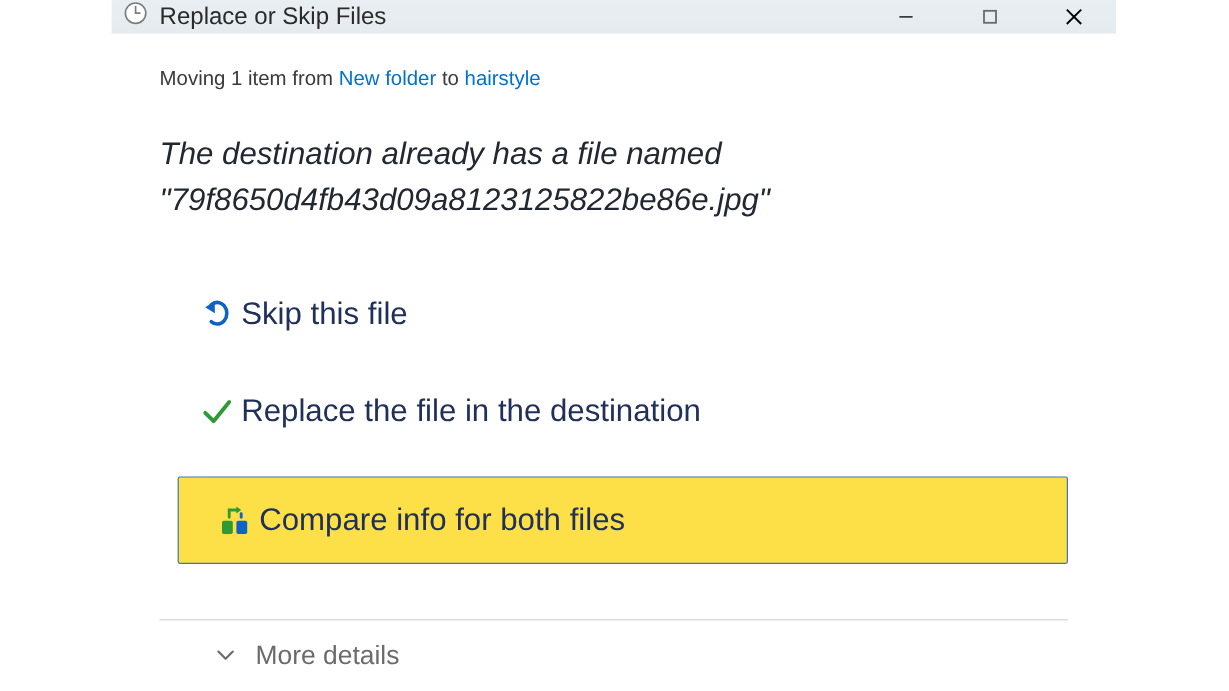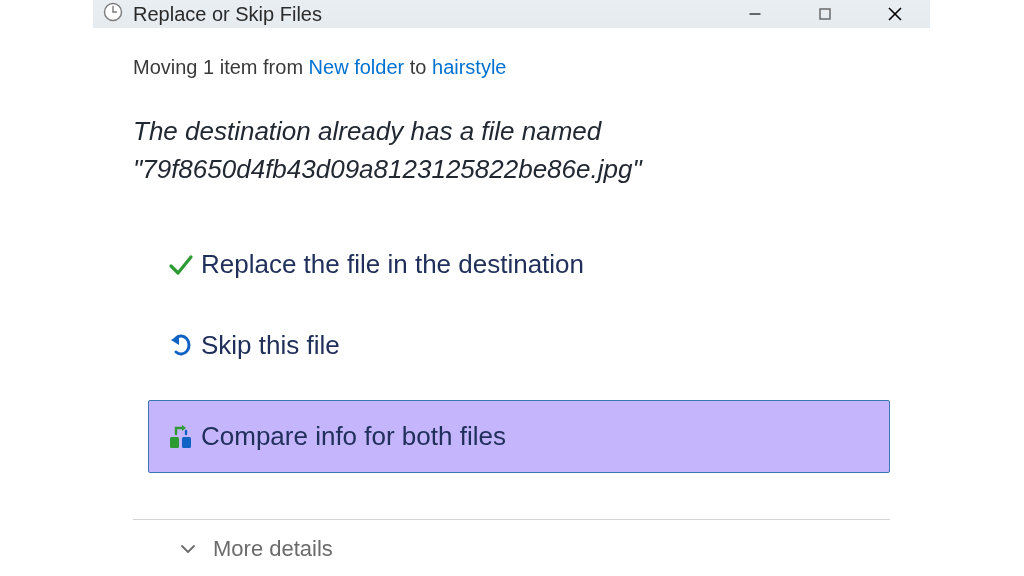--- a/index.html
+++ b/index.html
@@ -18,36 +18,36 @@
     .win-btns { display:flex; height:100%; }
     .win-btn { width:70px; height:100%; display:flex;
       align-items:center; justify-content:center; color:#3a3a3a; }
     .win-btn.mx svg rect   { fill:none; stroke:#6a6a6a; stroke-width:1.5; }
     .win-btn.cl svg line   { stroke:#000; stroke-width:1.6; }
     .icon-clock {  }
 
     
     .body { padding:28px 40px 0 40px; }
 
-    .moving-line { font-size:20px; color:#3a3a3a; }
+    .moving-line { font-size:17px; color:#3a3a3a; }
     .moving-line .link { color:#0071d1; }
 
     .conflict-msg { margin-top:34px; font-size:26px; line-height:1.45;
       color:#222831;font-style:italic; }
 
     .options { margin-top:50px; padding-left:15px; }
 
     .option { display:flex; align-items:center; padding:10px 12px;
       border:1px solid transparent; margin-bottom:28px; cursor:pointer; }
     .option .opt-icon { width:40px; display:flex; justify-content:center;
       align-items:center; }
     .option .opt-label { font-size:26px; color:#20305b; }
 
-    .option.selected { background:#c4b5fd; border:1px solid #3a77b5;
-      border-radius:2px; margin-bottom:0; padding:20px 12px; }
+    .option.selected { background:#fde047; border:1px solid #3a77b5;
+      border-radius:2px; margin-bottom:0; padding:20px 27px; }
 
     
     .hr { height:1px; background:#d4d4d4; margin:46px 0 0 0; }
 
     .footer { display:flex; align-items:center; padding:16px 0 0 44px; }
     .footer .chev { width:22px; height:22px; display:flex;
       align-items:center; justify-content:center; margin-right:14px; }
     .footer .more-label { font-size:22px; color:#6b6b6b; }
 
   </style>
@@ -95,34 +95,34 @@
     <div class="conflict-msg">
       <div>The destination already has a file named</div>
       <div>"79f8650d4fb43d09a8123125822be86e.jpg"</div>
     </div>
 
     <div class="options">
 
       <div class="option">
         <span class="opt-icon">
           <svg width="28" height="28" viewBox="0 0 28 28">
-            <polyline points="4,15 11,22 24,6" fill="none" stroke="#2e9a33" stroke-width="3.2" stroke-linecap="round" stroke-linejoin="round"></polyline>
+            <path d="M 9 20 A 8 9 0 1 0 9 6" fill="none" stroke="#1063c4" stroke-width="3" stroke-linecap="round"></path>
+            <polygon points="4,8 12,3 12,13" fill="#1063c4"></polygon>
           </svg>
         </span>
-        <span class="opt-label">Replace the file in the destination</span>
+        <span class="opt-label">Skip this file</span>
       </div>
 
       <div class="option">
         <span class="opt-icon">
           <svg width="28" height="28" viewBox="0 0 28 28">
-            <path d="M 9 20 A 8 9 0 1 0 9 6" fill="none" stroke="#1063c4" stroke-width="3" stroke-linecap="round"></path>
-            <polygon points="4,8 12,3 12,13" fill="#1063c4"></polygon>
+            <polyline points="4,15 11,22 24,6" fill="none" stroke="#2e9a33" stroke-width="3.2" stroke-linecap="round" stroke-linejoin="round"></polyline>
           </svg>
         </span>
-        <span class="opt-label">Skip this file</span>
+        <span class="opt-label">Replace the file in the destination</span>
       </div>
 
       <div class="option selected">
         <span class="opt-icon">
           <svg width="28" height="28" viewBox="0 0 28 28">
             <rect x="3" y="14" width="9" height="11" rx="1.5" fill="#2e9a33"></rect>
             <rect x="15" y="14" width="9" height="11" rx="1.5" fill="#1063c4"></rect>
             <path d="M 9 11 L 9 5 L 16 5" fill="none" stroke="#2e9a33" stroke-width="2.4" stroke-linecap="round"></path>
             <polygon points="15,2 15,8 19,5" fill="#2e9a33"></polygon>
             <path d="M 19 11 L 19 8" fill="none" stroke="#1063c4" stroke-width="2.4" stroke-linecap="round"></path>

